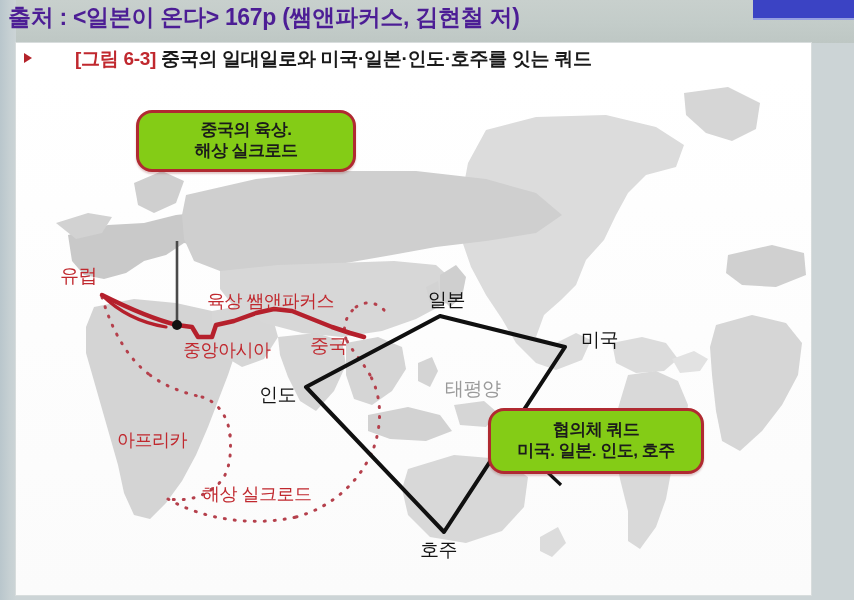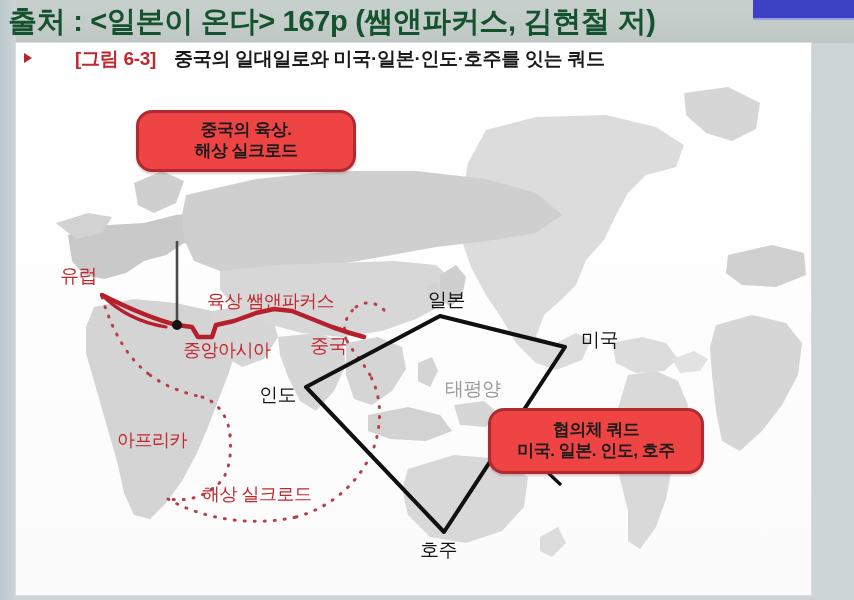--- a/index.html
+++ b/index.html
@@ -17,34 +17,34 @@
     background:linear-gradient(180deg,#c8d0cd 0%,#c3ccc9 55%,#bec7c4 100%);}
   .blue-tab{position:absolute;left:753px;top:0;width:101px;height:18px;
     background:#3b43c4;border-bottom:2px solid #96a0e0;}
 
   
   .page{position:absolute;left:16px;top:43px;width:795px;height:552px;
     background:#ffffff;box-shadow:0 0 0 1px #d8dddd;}
 
   
   .source-line{position:absolute;left:8px;top:2px;white-space:nowrap;
-    font-size:29px;font-weight:bold;color:#14532d;letter-spacing:-0.3px;}
+    font-size:23px;font-weight:bold;color:#4c1d95;letter-spacing:-0.3px;}
   .fig-line{position:absolute;left:24px;top:46px;white-space:nowrap;
     font-size:19px;font-weight:bold;color:#1a1a1a;letter-spacing:-0.3px;}
   .fig-bullet{display:inline-block;width:0;height:0;vertical-align:2px;
     border-left:8px solid #b4232a;border-top:5px solid transparent;
     border-bottom:5px solid transparent;margin-right:6px;}
   .fig-code{color:#c0282e;margin-left:37px;}
 
   
   .mapwrap{position:absolute;left:16px;top:75px;width:795px;height:520px;overflow:hidden;}
   .mapwrap svg{position:absolute;left:0;top:0;}
 
   
-  .callout{position:absolute;background:#ef4444;border:3px solid #b02a31;
+  .callout{position:absolute;background:#84cc16;border:3px solid #b02a31;
     border-radius:16px;box-shadow:0 2px 2px rgba(150,60,60,.28);
     display:flex;align-items:center;justify-content:center;text-align:center;
     font-weight:bold;color:#1b1b1b;letter-spacing:-0.5px;line-height:1.22;}
   #callout-silkroad{left:136px;top:110px;width:214px;height:56px;font-size:17px;}
   #callout-quad{left:488px;top:408px;width:210px;height:60px;font-size:17px;}
 
   
   .lbl{position:absolute;white-space:nowrap;font-weight:normal;letter-spacing:-0.5px;}
   .lbl.red{color:#c0282e;}
   .lbl.dark{color:#141414;text-align:right;}
@@ -57,21 +57,21 @@
 
   <div class="top-band"></div>
   <div class="blue-tab"></div>
   <div class="left-strip"></div>
 
   <div class="source-line">출처 : &lt;일본이 온다&gt; 167p (쌤앤파커스, 김현철 저)</div>
 
   <div class="page"></div>
 
   <div class="fig-line">
-    <span class="fig-bullet"></span><span class="fig-code">[그림 6-3]</span><span style="margin-left:18px;">중국의 일대일로와 미국·일본·인도·호주를 잇는 쿼드</span>
+    <span class="fig-bullet"></span><span class="fig-code">[그림 6-3]</span><span style="margin-left:5px;">중국의 일대일로와 미국·일본·인도·호주를 잇는 쿼드</span>
   </div>
 
   <div class="mapwrap">
 
     <svg width="795" height="520" viewBox="0 0 795 520">
       <defs>
         <linearGradient id="oceanFade" x1="0" y1="0" x2="0" y2="1">
           <stop offset="0" stop-color="#ffffff"></stop>
           <stop offset="1" stop-color="#fbfbfb"></stop>
         </linearGradient>

